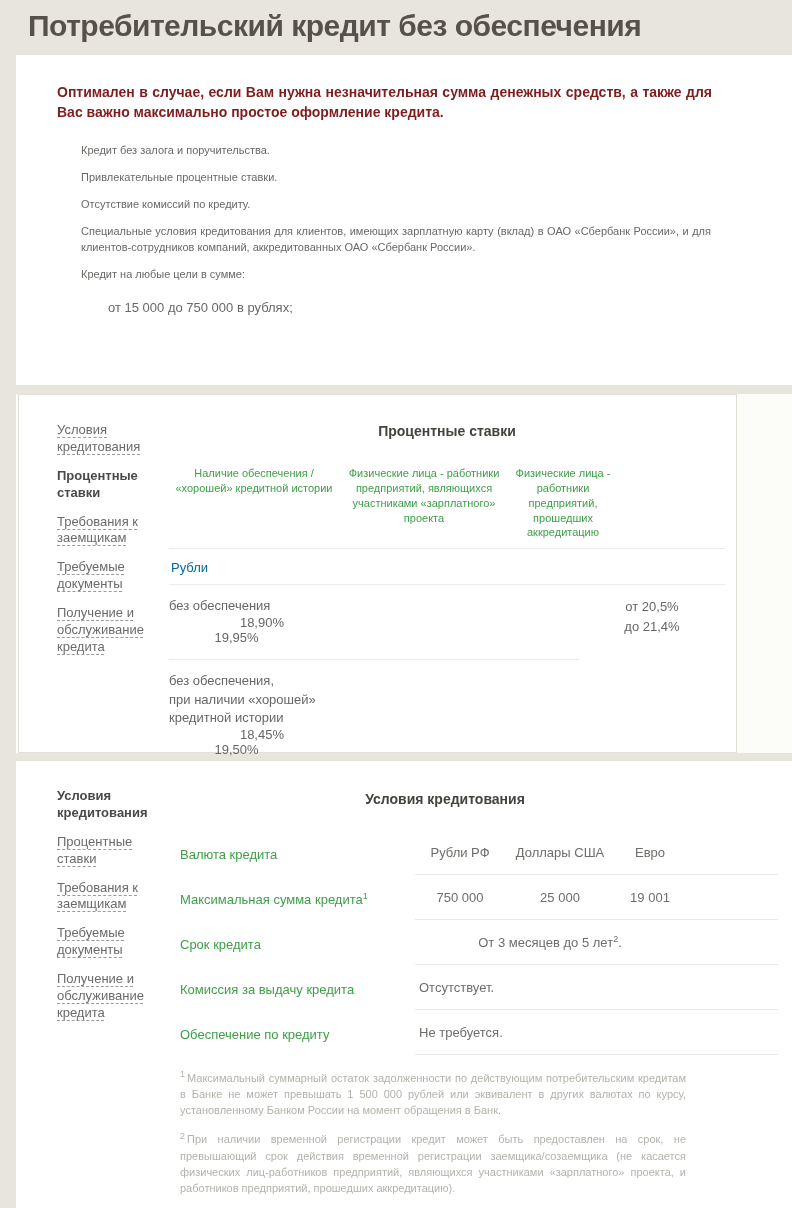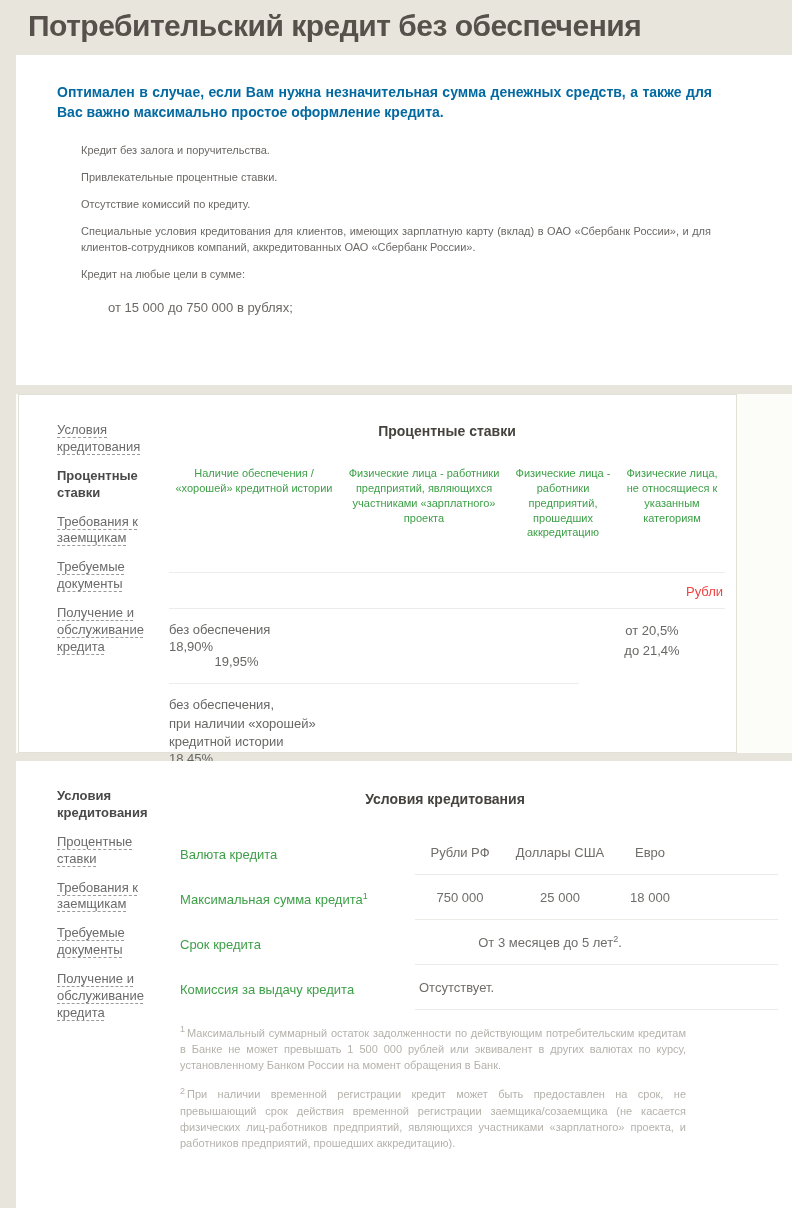--- a/index.html
+++ b/index.html
@@ -14,21 +14,21 @@
   .page-title {
     font-size:30px; font-weight:bold; color:#56524b;
     padding:9px 0 0 28px; letter-spacing:-0.5px;
   }
   
   .sec1 {
     position:absolute; left:16px; top:55px; width:776px; height:330px;
     background:#ffffff; padding:28px 60px 0 41px;
   }
   .lead {
-    font-size:14px; font-weight:bold; color:#0369a1;
+    font-size:14px; font-weight:bold; color:#7f1d1d;
     width:655px; text-align:justify; line-height:1.4;
     margin-bottom:21px;
   }
   .intro-list { list-style:none; padding-left:24px; }
   .intro-list li { font-size:11px; line-height:1.45; margin-bottom:11px; color:#6b6865; width:630px; }
   .intro-list li.justify { text-align:justify; }
   .sub-list { list-style:none; margin:16px 0 0 27px; }
   .sub-list li { font-size:13px; margin-bottom:14px; color:#6b6865; }
   
   .side-nav { position:absolute; width:118px; font-size:13px; line-height:1.3; }
@@ -42,34 +42,34 @@
   .side-active { font-weight:bold; color:#494949; }
   
   .sec2row { position:absolute; left:16px; top:394px; width:776px; height:359px; background:#fcfcf9; }
   .sec2card {
     position:absolute; left:2px; top:0; width:719px; height:359px;
     background:#ffffff; border:1px solid #e3e0d8;
   }
   .sec2card .side-nav { left:38px; top:27px; }
   .rates { position:absolute; left:150px; top:28px; width:556px; }
   .tbl-title { text-align:center; font-size:14px; font-weight:bold; color:#45433d; margin-bottom:27px; }
-  .green { color:#ef4444;text-align:right; }
-  .rate-heads { display:flex; padding-bottom:32px; border-bottom:1px solid #ececea; }
+  .green { color:#0369a1; }
+  .rate-heads { display:flex; padding-bottom:8px; border-bottom:1px solid #ececea; }
   .rh { font-size:11px; line-height:1.35; text-align:center; color:#3d9f47; }
   .rh1 { width:170px; }
   .rh2 { width:158px; margin-left:6px; }
   .rh3 { width:112px; margin-left:4px; }
   .rh4 { width:106px; }
   .cur-head { font-size:13px; padding:11px 2px 9px; border-bottom:1px solid #ececea; }
   .rub-body { display:flex; }
   .rub-left { width:410px; }
   .rrow { display:flex; padding:12px 0 14px; font-size:13px; color:#676765;flex-direction:column; }
   .rrow + .rrow { border-top:1px solid #ececea; }
   .rlabel { width:160px; line-height:1.4; white-space:pre-line; }
-  .rv1 { width:115px; text-align:left; }
+  .rv1 { width:115px; text-align:right; }
   .rv2 { width:135px; text-align:center; }
   .rcol4 { width:146px; padding-top:12px; font-size:13px; color:#676765; text-align:center; line-height:1.5; white-space:pre-line; }
   .cur-foot { font-size:13px; padding:8px 2px 8px; border-top:5px solid #8b5cf6; }
   
   .sec3 { position:absolute; left:16px; top:761px; width:776px; height:447px; background:#ffffff; }
   .sec3 .side-nav { left:41px; top:27px; }
   .cond { position:absolute; left:164px; top:30px; width:612px; }
   .cond .tbl-title { width:530px; margin-bottom:23px; }
   .crow { display:flex; align-items:stretch; }
   .clabel { width:235px; font-size:13px; color:#3d9f47; padding-top:16px; line-height:1.4; }
@@ -120,21 +120,20 @@
       <div class="side-item"><span class="side-link">Требуемые документы</span></div>
       <div class="side-item"><span class="side-link">Получение и обслуживание кредита</span></div>
     </div>
 
     <div class="rates">
       <div class="tbl-title">Процентные ставки</div>
       <div class="rate-heads">
         <div class="rh rh1">Наличие обеспечения / «хорошей» кредитной истории</div>
         <div class="rh rh2">Физические лица - работники предприятий, являющихся участниками «зарплатного» проекта</div>
         <div class="rh rh3">Физические лица - работники предприятий, прошедших аккредитацию</div>
-        <div class="rh rh4">Физические лица, не относящиеся к указанным категориям</div>
       </div>
       <div class="cur-head green">Рубли</div>
       <div class="rub-body">
         <div class="rub-left">
           <div class="rrow">
             <div class="rlabel">без обеспечения</div>
             <div class="rv1">18,90%</div>
             <div class="rv2">19,95%</div>
           </div>
           <div class="rrow">
@@ -175,38 +174,44 @@
         </div>
       </div>
     </div>
 
     <div class="crow">
       <div class="clabel"><span>Максимальная сумма кредита</span><sup>1</sup></div>
       <div class="cval">
         <div class="tri">
           <div class="tc1">750 000</div>
           <div class="tc2">25 000</div>
-          <div class="tc3">18 000</div>
+          <div class="tc3">19 001</div>
         </div>
       </div>
     </div>
 
     <div class="crow">
       <div class="clabel">Срок кредита</div>
       <div class="cval">
         <div class="center-val"><span>От 3 месяцев до 5 лет</span><sup>2</sup><span>.</span></div>
       </div>
     </div>
 
     <div class="crow">
       <div class="clabel">Комиссия за выдачу кредита</div>
       <div class="cval">
           <div class="plain-val">Отсутствует.</div>
         </div>
     </div>
 
+    <div class="crow">
+      <div class="clabel">Обеспечение по кредиту</div>
+      <div class="cval">
+          <div class="plain-val">Не требуется.</div>
+        </div>
+    </div>
 
     <div class="footnotes">
       <p class="fnote"><sup>1</sup><span>Максимальный суммарный остаток задолженности по действующим потребительским кредитам в Банке не может превышать 1 500 000 рублей или эквивалент в других валютах по курсу, установленному Банком России на момент обращения в Банк.</span></p>
       <p class="fnote"><sup>2</sup><span>При наличии временной регистрации кредит может быть предоставлен на срок, не превышающий срок действия временной регистрации заемщика/созаемщика (не касается физических лиц-работников предприятий, являющихся участниками «зарплатного» проекта, и работников предприятий, прошедших аккредитацию).</span></p>
     </div>
   </div>
 </div>
 
 </body></html>

